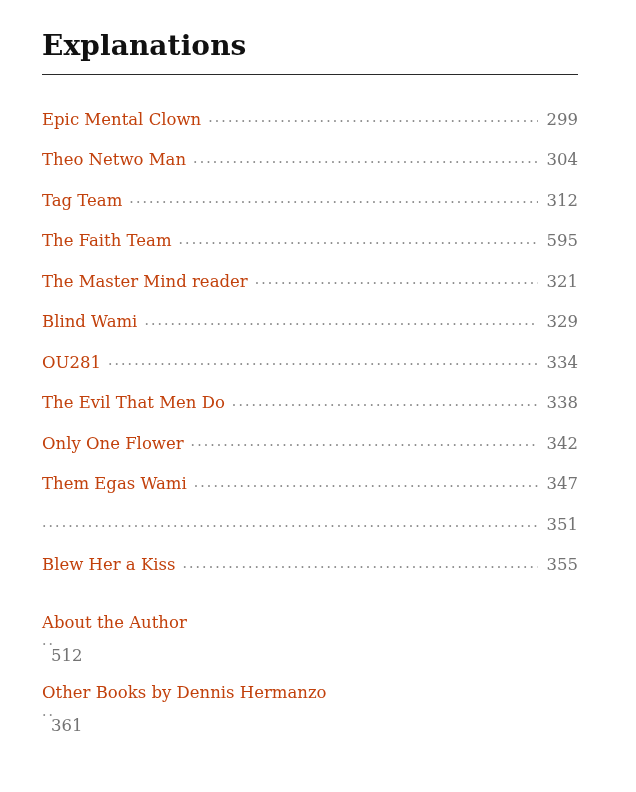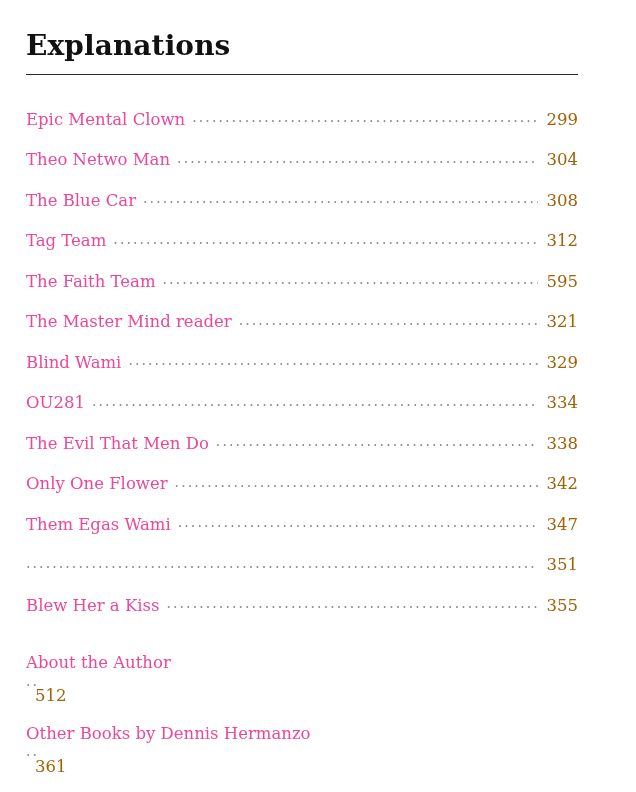--- a/index.html
+++ b/index.html
@@ -12,21 +12,21 @@
     height: 792px;
     font-family: "DejaVu Serif", serif;
     color: #1a1a1a;
     overflow: hidden;
   }
   .page {
     position: relative;
     width: 636px;
     height: 736px;
     box-sizing: border-box;
-    padding: 30px 58px 0 26px;
+    padding: 30px 58px 0 42px;
   }
   .title {
     font-family: "DejaVu Serif", serif;
     font-size: 28px;
     font-weight: bold;
     letter-spacing: 0.1px;
     color: #111111;
     margin: 0;
     padding: 0 0 12px 0;
     line-height: 1.15;
@@ -46,21 +46,21 @@
     width: 100%;
     font-size: 16.5px;
     line-height: 1.0;
     padding: 0;
     margin-bottom: 20.5px;
     white-space: nowrap;
   }
   .toc-entry .label {
     flex: 0 0 auto;
     padding-right: 7px;
-    color: #ec4899;
+    color: #c2410c;
   }
   .toc-entry .dots {
     flex: 1 1 auto;
     position: relative;
     overflow: hidden;
     height: 1em;
     min-width: 10px;
   }
   .toc-entry .dots::after {
     content: "........................................................................................................................................................................";
@@ -70,21 +70,21 @@
     letter-spacing: 2.1px;
     font-size: 14px;
     color: #8c8c8c;
     white-space: nowrap;
   }
   .toc-entry .page-num {
     flex: 0 0 auto;
     padding-left: 9px;
     text-align: left;
     min-width: 28px;
-    color: #a16207;
+    color: #737373;
   }
   .toc-back {
     margin-top: 41px;
   }
   .toc-back .toc-entry {
     margin-bottom: 21px;
     flex-direction: column;
   }
 </style>
 </head>
@@ -102,25 +102,20 @@
       <span class="dots"></span>
       <span class="page-num">299</span>
     </div>
 
     <div class="toc-entry">
       <span class="label">Theo Netwo Man</span>
       <span class="dots"></span>
       <span class="page-num">304</span>
     </div>
 
-    <div class="toc-entry">
-      <span class="label">The Blue Car</span>
-      <span class="dots"></span>
-      <span class="page-num">308</span>
-    </div>
 
     <div class="toc-entry">
       <span class="label">Tag Team</span>
       <span class="dots"></span>
       <span class="page-num">312</span>
     </div>
 
     <div class="toc-entry">
       <span class="label">The Faith Team</span>
       <span class="dots"></span>

